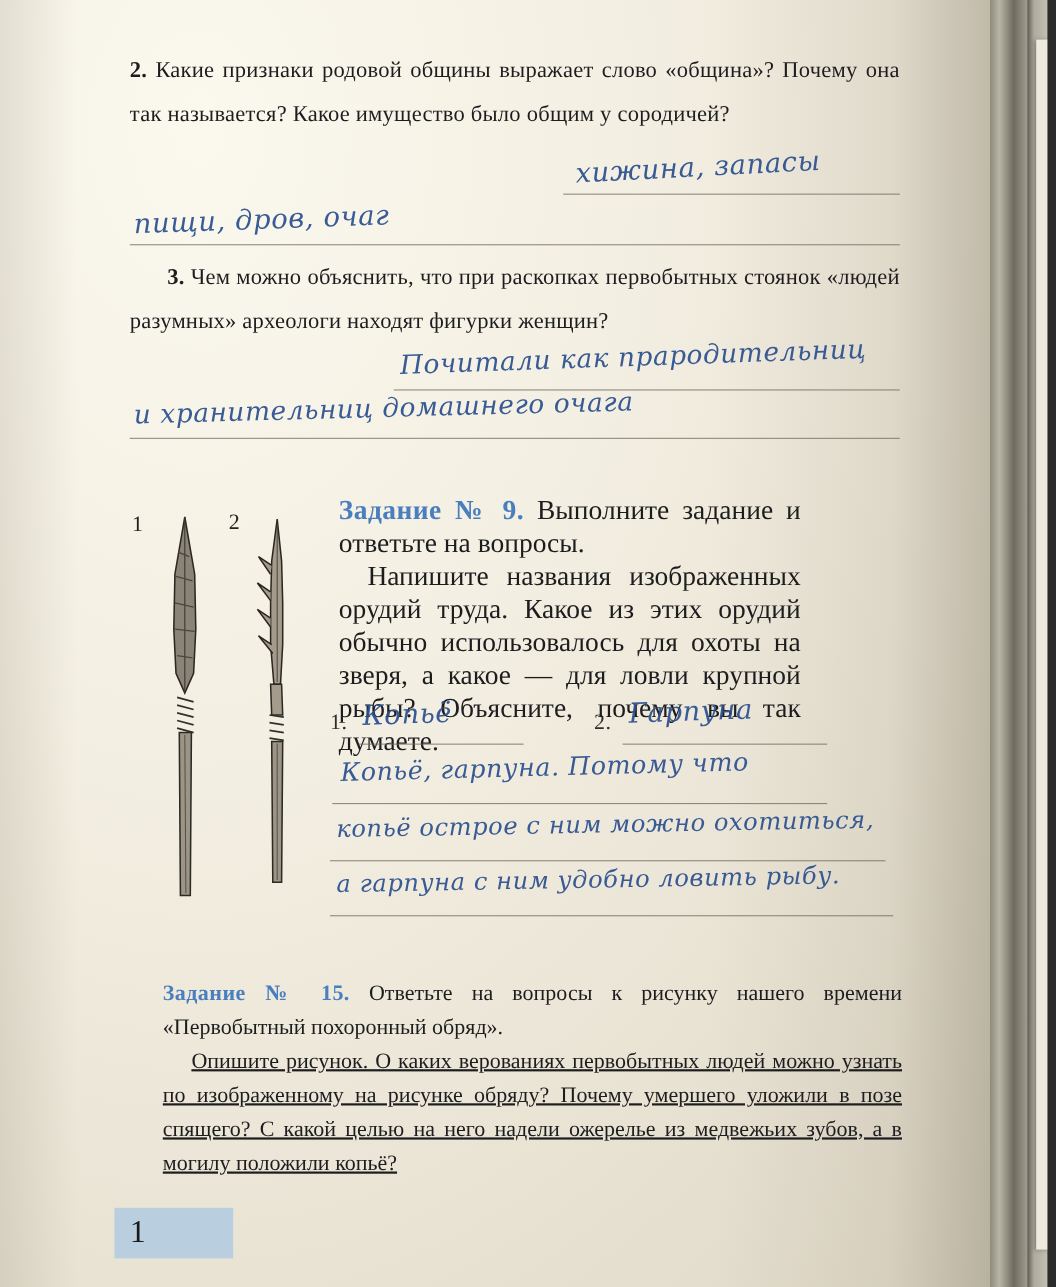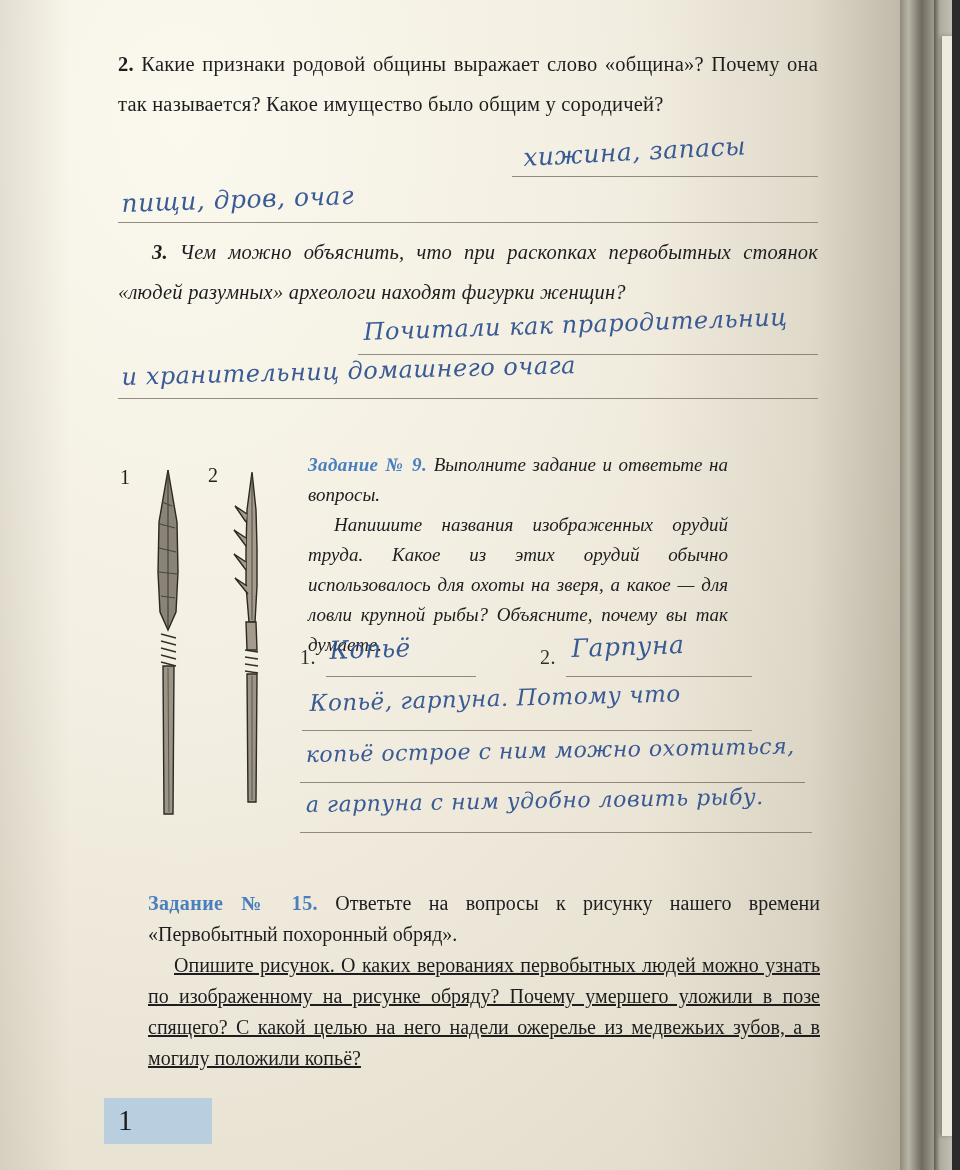--- a/index.html
+++ b/index.html
@@ -66,21 +66,21 @@
     width: 700px;
     color: #1d1d1f;
   }
   .para {
     font-size: 20.5px;
     line-height: 40px;
     text-align: justify;
     letter-spacing: .2px;
     margin: 0 0 2px 0;
   }
-  .para.indent { text-indent: 34px; font-style: italic; }
+  .para.indent { text-indent: 34px; }
   .q-num { font-weight: bold; }
 
   
   .rule {
     position: absolute;
     height: 1px;
     background: #6f6a5c;
     opacity: .75;
   }
 
@@ -105,24 +105,23 @@
   
   .task9 {
     position: absolute;
     left: 308px;
     top: 450px;
     width: 420px;
     color: #1d1d1f;
   }
   .task9 p {
     margin: 0;
-    font-size: 19px;
+    font-size: 25px;
     line-height: 30px;
     text-align: justify;
-    font-style: italic;
   }
   .task9 p.ind { text-indent: 26px; }
 
   
   .task10 {
     position: absolute;
     left: 148px;
     top: 888px;
     width: 672px;
     color: #1d1d1f;

